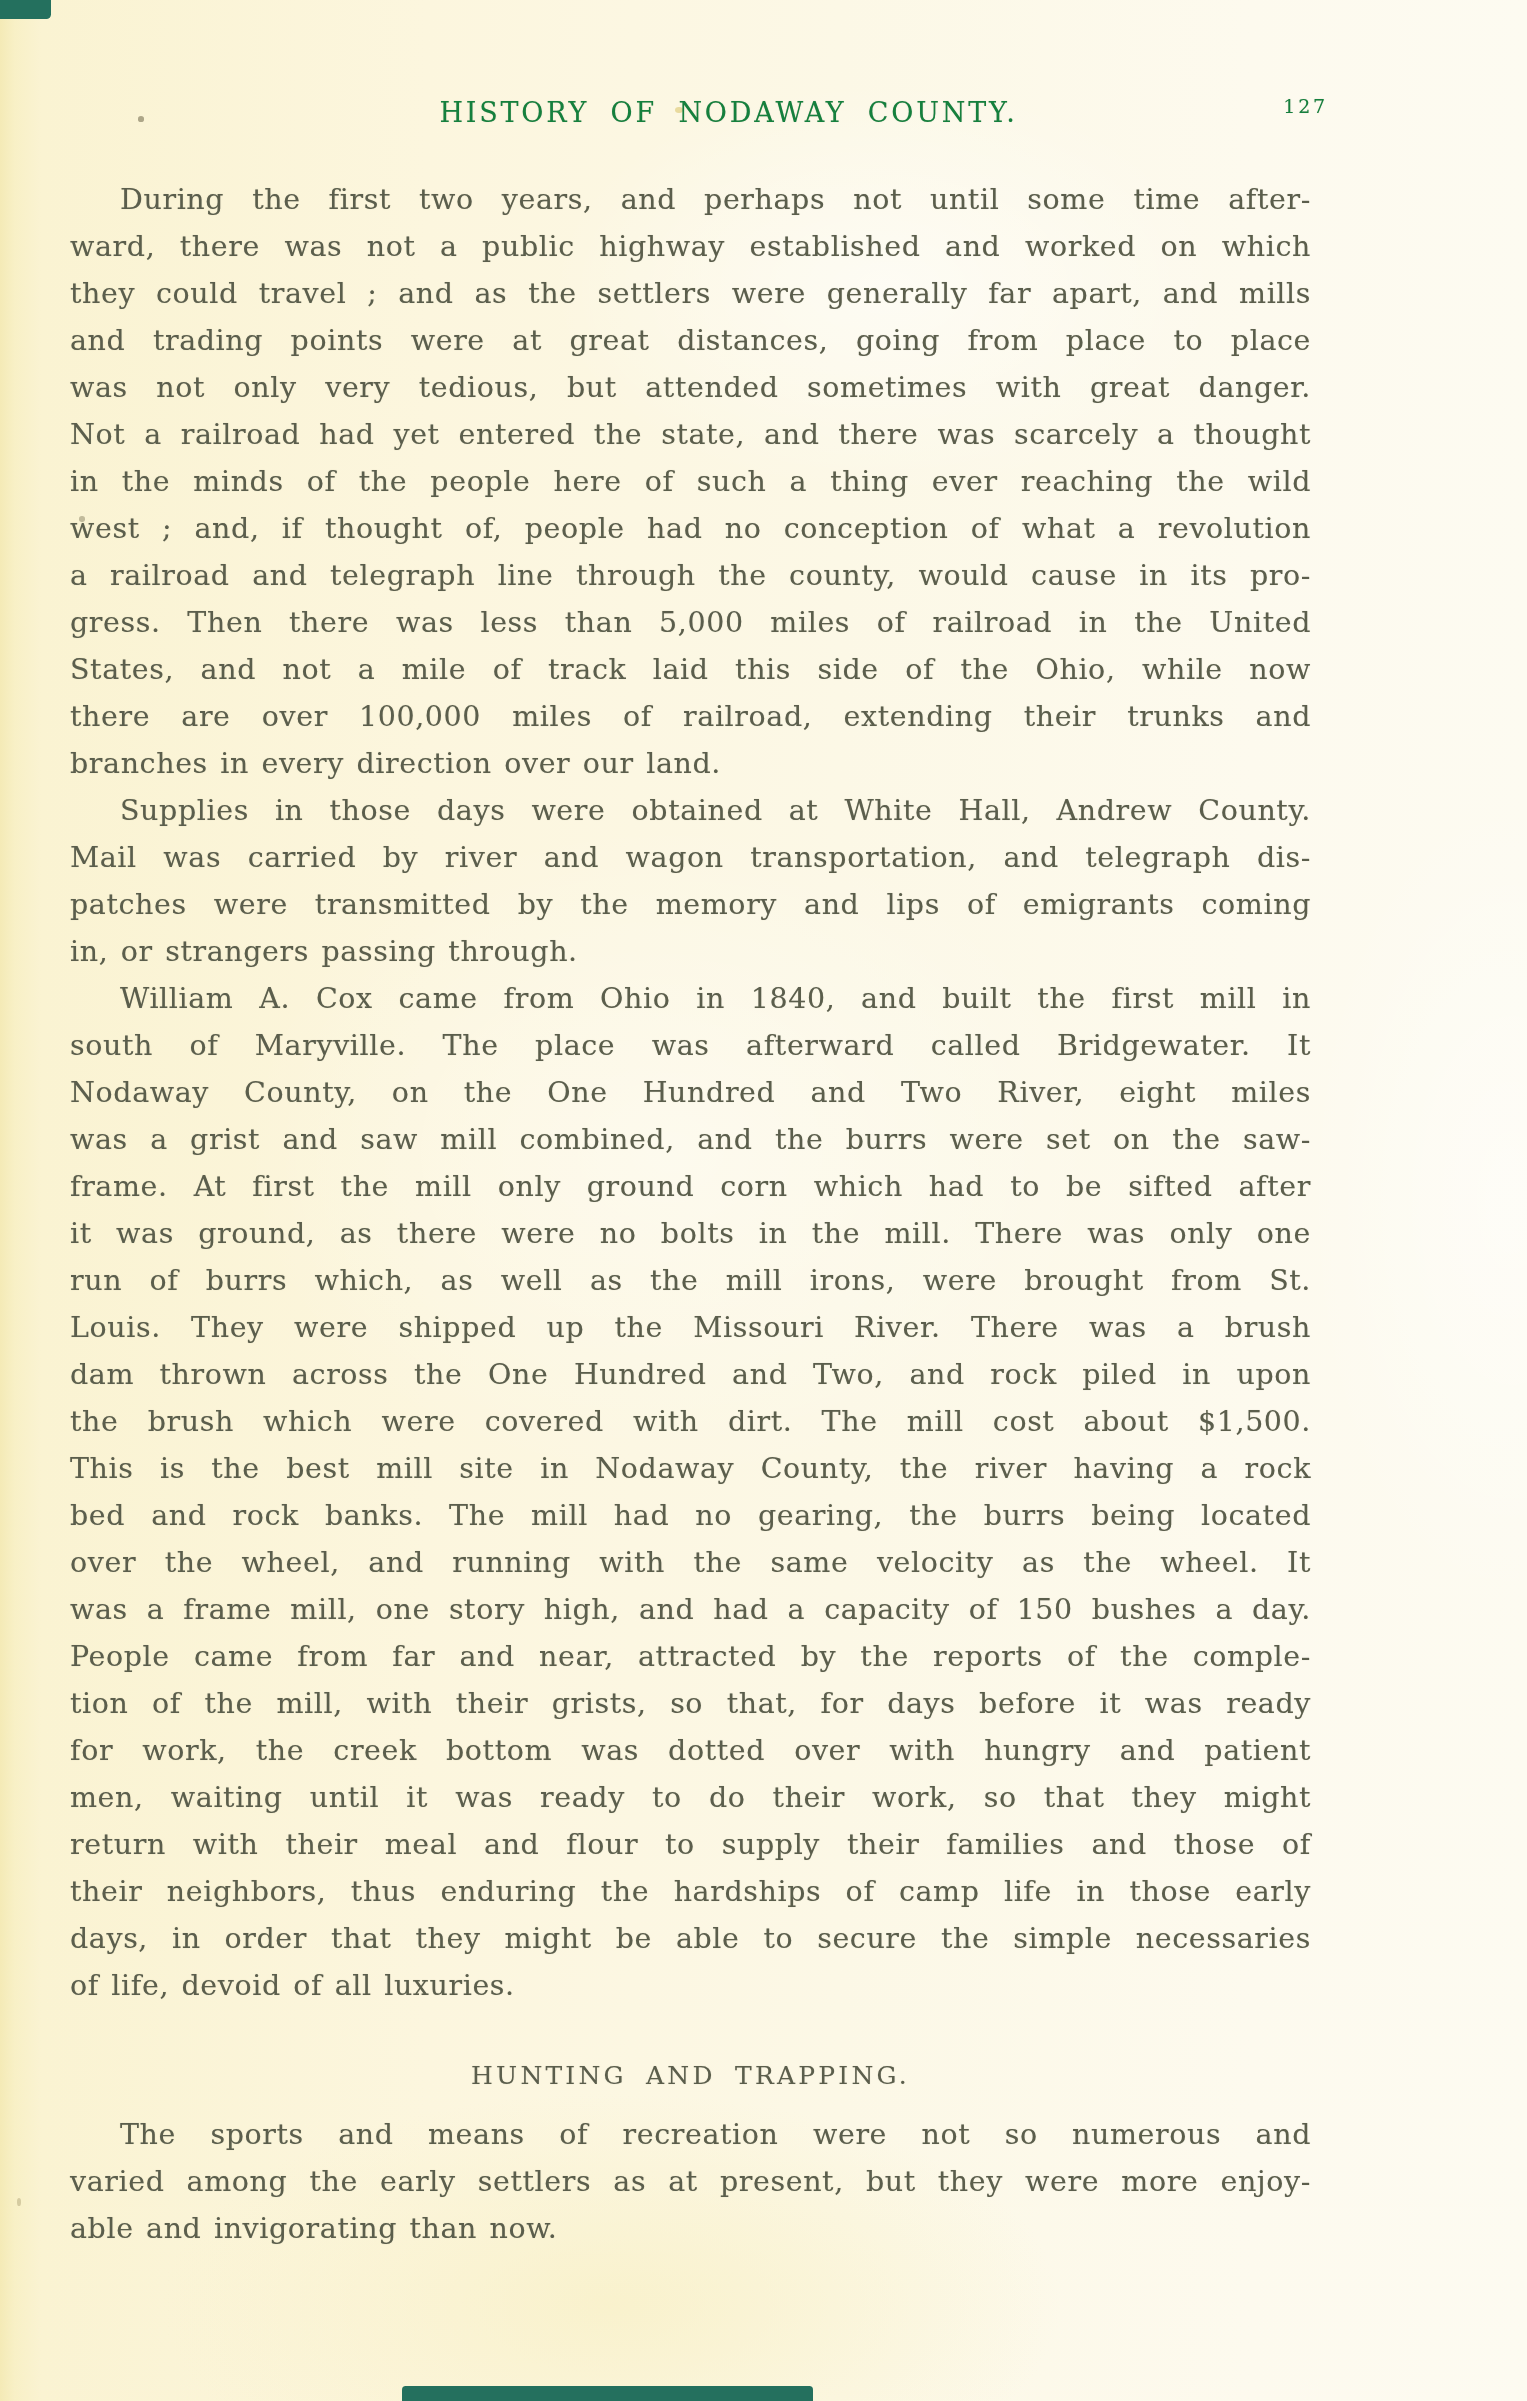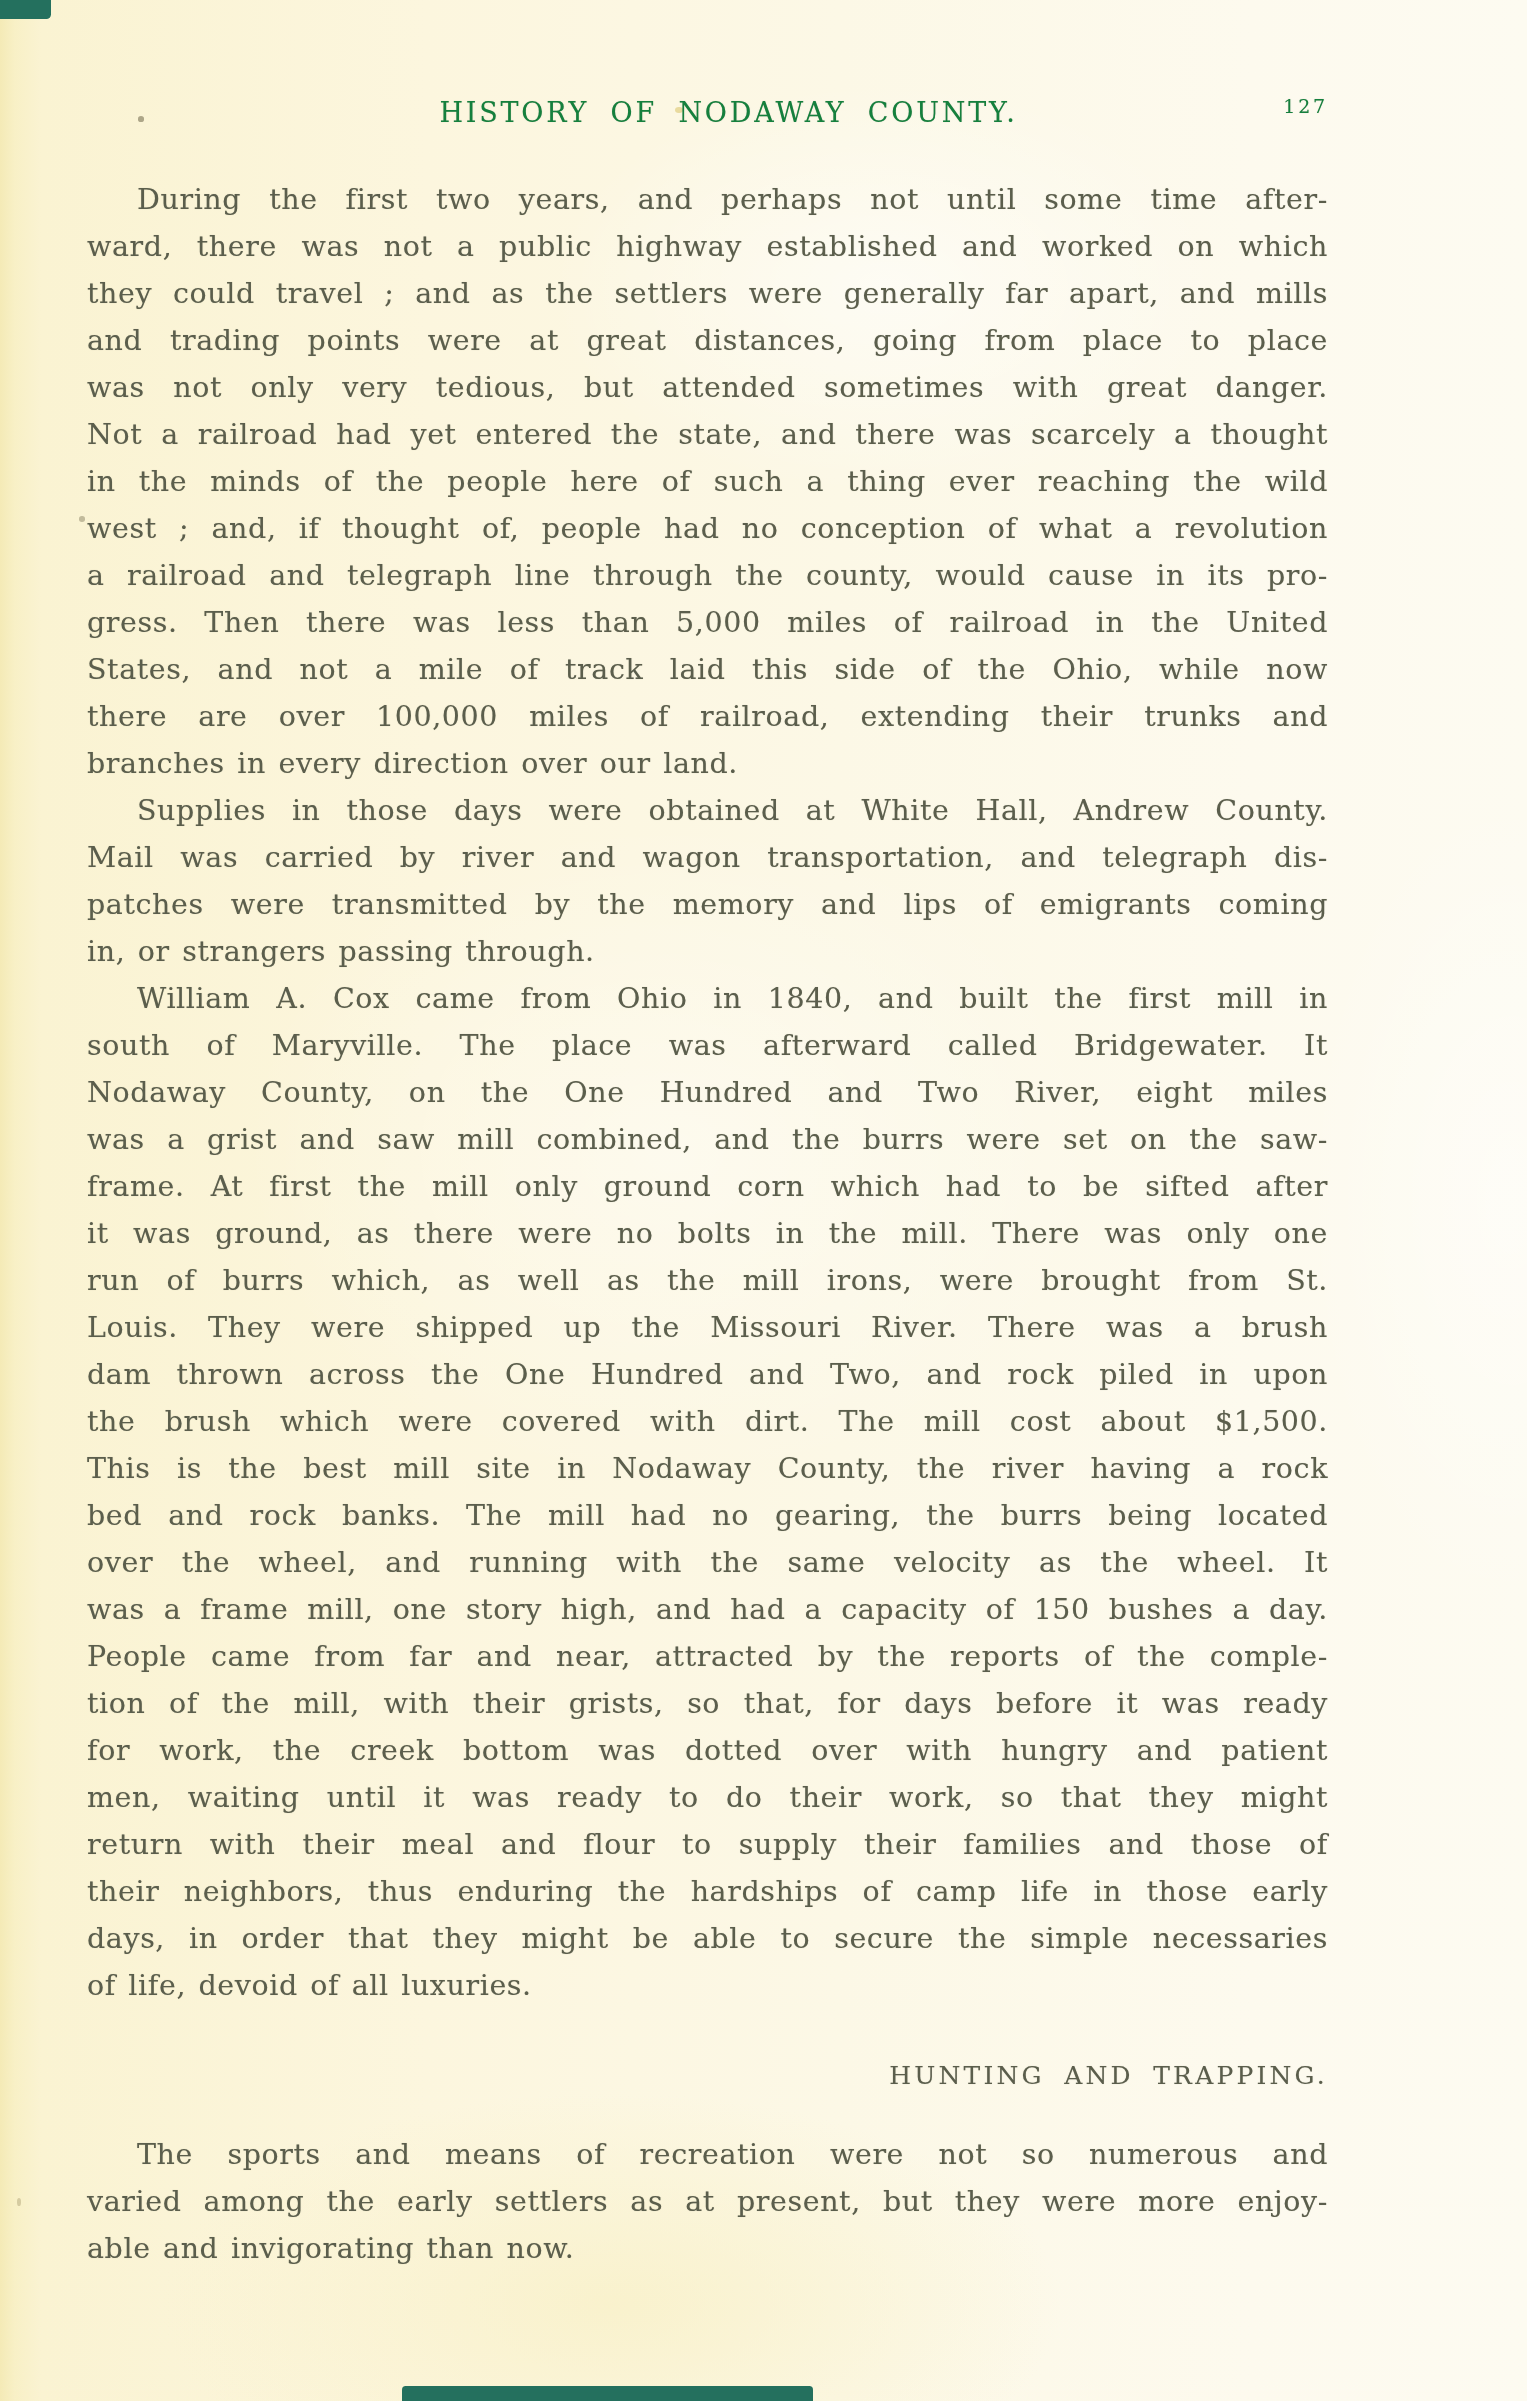--- a/index.html
+++ b/index.html
@@ -50,21 +50,21 @@
     position: absolute;
     right: 0;
     top: -1.8px;
     font-size: 19px;
     letter-spacing: 2.8px;
     text-shadow: 0 0 0.9px rgba(91,94,76,0.35);
   }
   .content-column {
     position: absolute;
     top: 176px;
-    left: 87px;
+    left: 70px;
     width: 1241px;
     color: #5b5e4c;
   }
   .paragraph { margin: 0; }
   .line {
     font-size: 28.5px;
     line-height: 47px;
     height: 47px;
     letter-spacing: 0.6px;
     word-spacing: 2.8px;
@@ -72,23 +72,23 @@
     text-shadow: 0 0 0.9px rgba(91,94,76,0.33);
   }
   .line.justify {
     text-align: justify;
     text-align-last: justify;
     text-justify: inter-word;
   }
   .line.first { text-indent: 50px; }
   .heading-block {
     margin-top: 48px;
-    margin-bottom: 37px;
+    margin-bottom: 17px;
     line-height: 37px;
-    text-align: right;
+    text-align: center;
     font-size: 25px;
     letter-spacing: 3.2px;
     word-spacing: 8.3px;
     text-shadow: 0 0 0.9px rgba(91,94,76,0.35);
   }
   
   .scan-mark-top-left {
     position: absolute;
     left: 0; top: 0;
     width: 51px; height: 19.3px;

